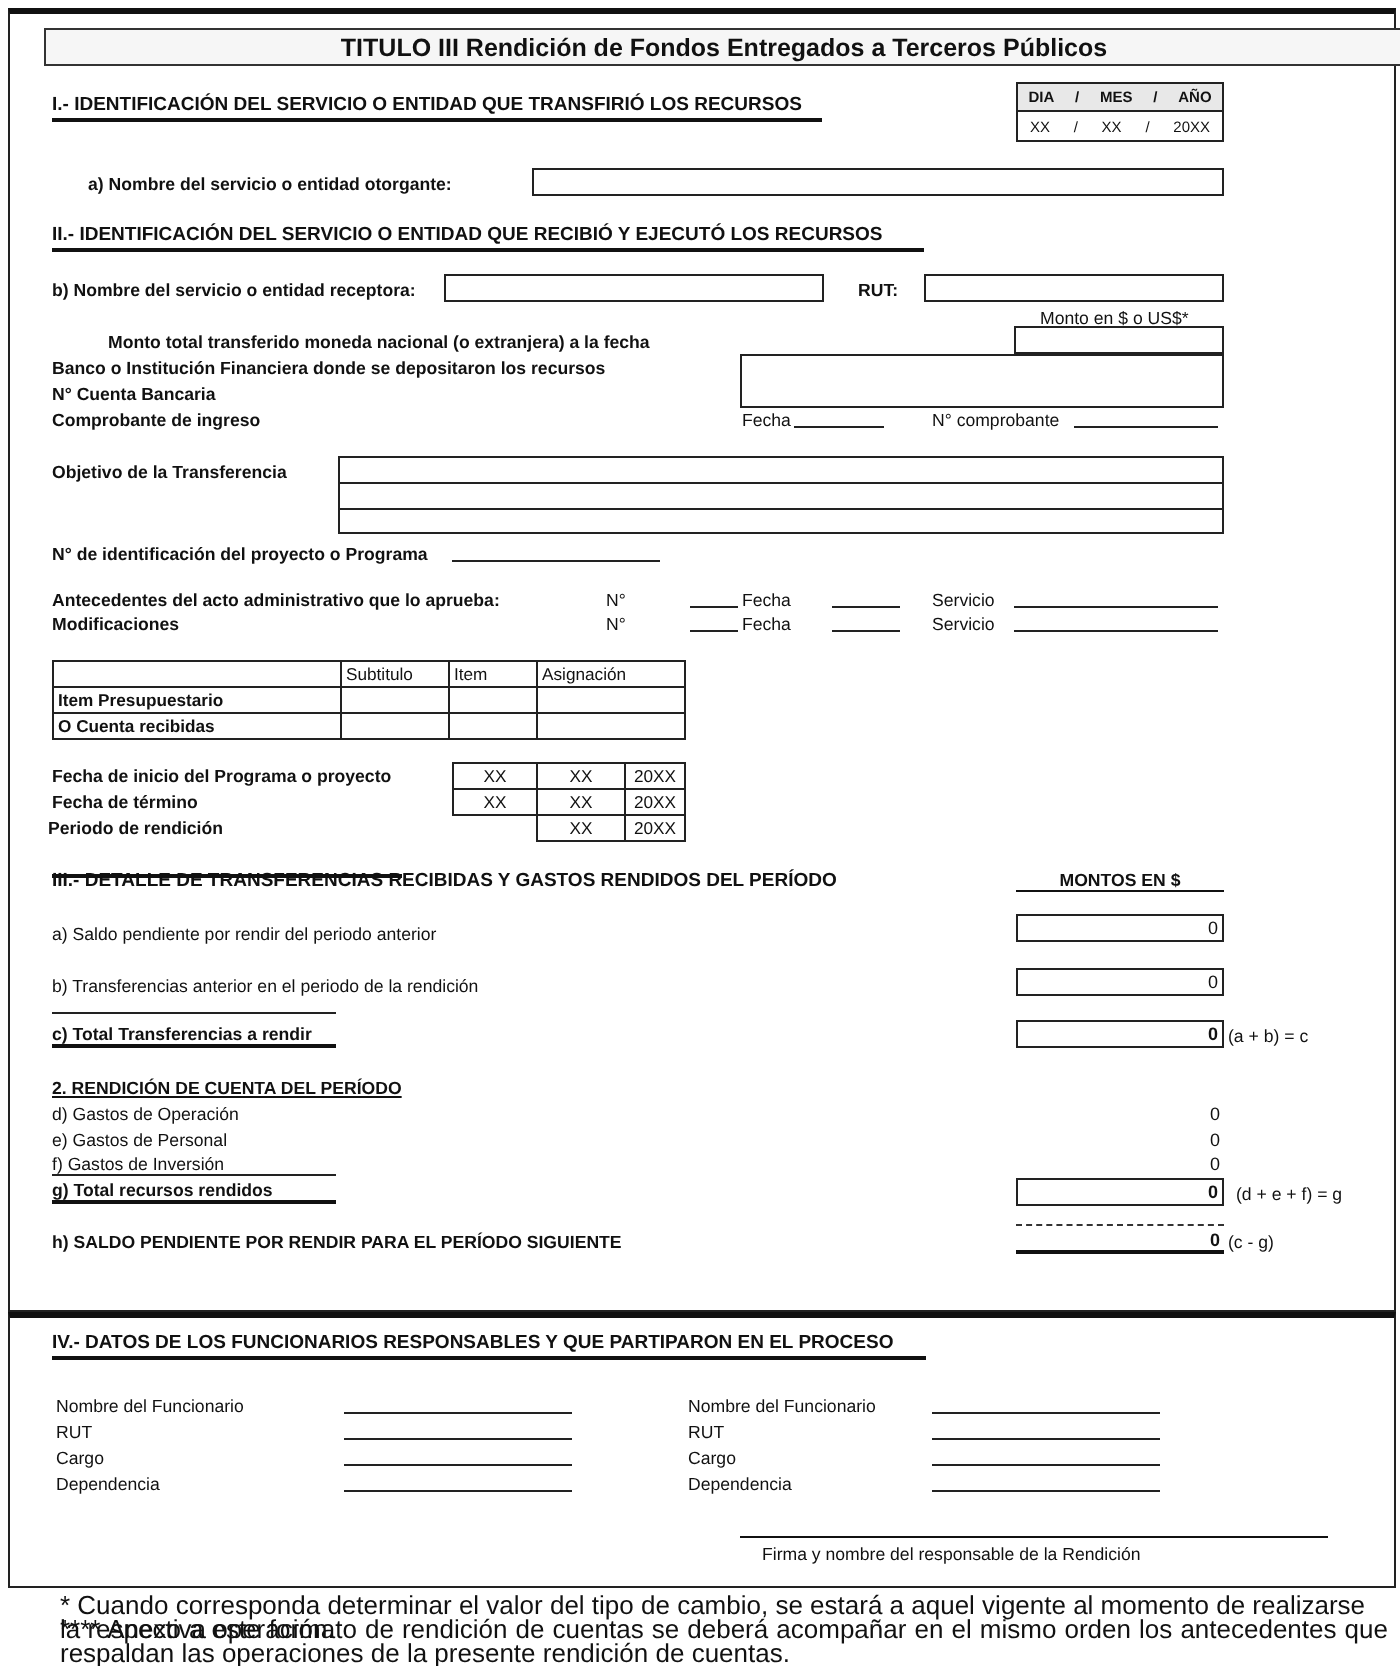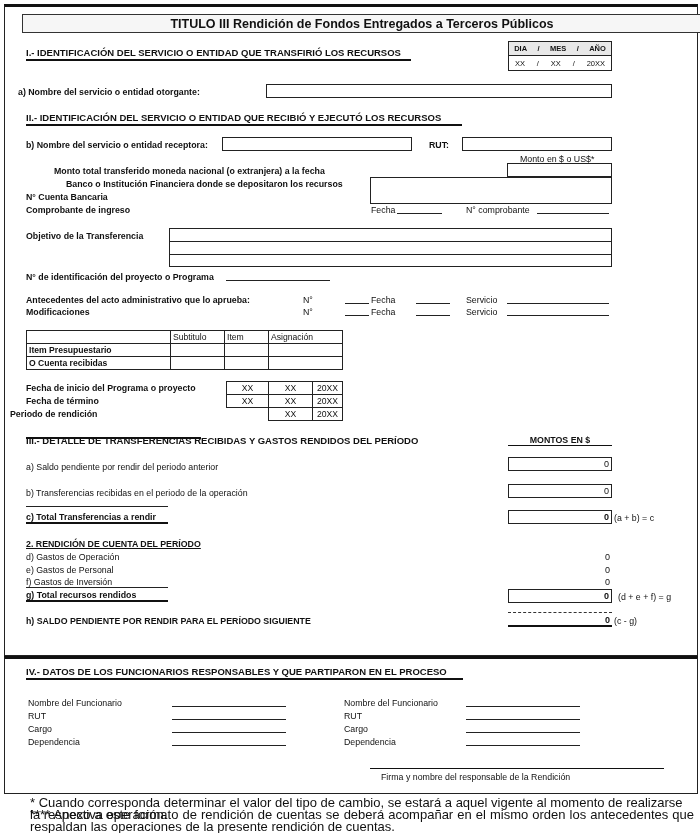--- a/index.html
+++ b/index.html
@@ -43,33 +43,33 @@
     <span>AÑO</span>
   </div>
   <div class="vals">
     <span>XX</span>
     <span>/</span>
     <span>XX</span>
     <span>/</span>
     <span>20XX</span>
   </div>
 </div>
-<div class="abs lbl b" style="left:18px;top:87px;">a) Nombre del servicio o entidad otorgante:</div>
+<div class="abs lbl b" style="left:44px;top:87px;">a) Nombre del servicio o entidad otorgante:</div>
 <div class="abs field" style="left:266px;top:84px;width:346px;height:14px;"></div>
 
 <div class="abs sec-h" style="left:26px;top:112px;width:436px;">II.-  IDENTIFICACIÓN DEL SERVICIO O ENTIDAD QUE RECIBIÓ Y EJECUTÓ LOS RECURSOS</div>
 <div class="abs lbl b" style="left:26px;top:140px;">b) Nombre del servicio o entidad receptora:</div>
 <div class="abs field" style="left:222px;top:137px;width:190px;height:14px;"></div>
 <div class="abs lbl b" style="left:429px;top:140px;">RUT:</div>
 <div class="abs field" style="left:462px;top:137px;width:150px;height:14px;"></div>
 <div class="abs lbl" style="left:520px;top:154px;">Monto en $ o US$*</div>
 
 <div class="abs lbl b" style="left:26px;top:166px;padding-left:28px;">Monto total transferido moneda nacional (o extranjera) a la fecha</div>
 <div class="abs field" style="left:507px;top:163px;width:105px;height:14px;"></div>
-<div class="abs lbl b" style="left:26px;top:179px;margin-left:40px;">Banco o Institución Financiera donde se depositaron los recursos</div>
+<div class="abs lbl b" style="left:26px;top:179px;">Banco o Institución Financiera donde se depositaron los recursos</div>
 <div class="abs field" style="left:370px;top:177px;width:242px;height:14px;"></div>
 <div class="abs lbl b" style="left:26px;top:192px;">N° Cuenta Bancaria</div>
 <div class="abs field" style="left:370px;top:190px;width:242px;height:14px;border-top:none;"></div>
 <div class="abs lbl b" style="left:26px;top:205px;">Comprobante de ingreso</div>
 <div class="abs lbl" style="left:371px;top:205px;">Fecha</div>
 <div class="abs line" style="left:397px;top:204px;width:45px;"></div>
 <div class="abs lbl" style="left:466px;top:205px;">N° comprobante</div>
 <div class="abs line" style="left:537px;top:204px;width:72px;"></div>
 
 <div class="abs lbl b" style="left:26px;top:231px;">Objetivo de la Transferencia</div>
@@ -114,21 +114,21 @@
     <td class="b">O  Cuenta recibidas</td>
     <td></td>
     <td></td>
     <td></td>
   </tr>
 </tbody>
   </table>
 
 <div class="abs lbl b" style="left:26px;top:383px;">Fecha de inicio del Programa o proyecto</div>
 <div class="abs lbl b" style="left:26px;top:396px;">Fecha de término</div>
-<div class="abs lbl b" style="left:10px;top:409px;">Periodo de rendición</div>
+<div class="abs lbl b" style="left:24px;top:409px;">Periodo de rendición</div>
 <table class="grid" style="left:226px;top:381px;width:117px;text-align:center;">
   <tbody>
       <tr>
     <td style="width:42px;">XX</td>
     <td style="width:44px;">XX</td>
     <td>20XX</td>
   </tr>
   <tr>
     <td>XX</td>
     <td>XX</td>
@@ -141,21 +141,21 @@
   </tr>
 </tbody>
   </table>
 
 <div class="abs sec-h" style="left:26px;top:436px;width:175px;"></div>
 <div class="abs b" style="left:26px;top:435px;font-size:9.5px;white-space:nowrap;">III.- DETALLE DE TRANSFERENCIAS RECIBIDAS Y GASTOS RENDIDOS DEL PERÍODO</div>
 <div class="abs b thick" style="left:508px;top:435px;width:104px;text-align:center;font-size:8.8px;border-bottom-width:1px;">MONTOS EN $</div>
 
 <div class="abs lbl" style="left:26px;top:462px;">a) Saldo pendiente por rendir del periodo anterior</div>
 <div class="abs amt" style="left:508px;top:457px;width:104px;">0</div>
-<div class="abs lbl" style="left:26px;top:488px;">b) Transferencias recibidas en el periodo de la operación</div>
+<div class="abs lbl" style="left:26px;top:488px;">b) Transferencias anterior en el periodo de la rendición</div>
 <div class="abs amt" style="left:508px;top:484px;width:104px;">0</div>
 <div class="abs" style="left:26px;top:506px;width:142px;border-top:1px solid #222;"></div>
 <div class="abs lbl b thick" style="left:26px;top:512px;width:142px;">c) Total Transferencias a rendir</div>
 <div class="abs amt b" style="left:508px;top:510px;width:104px;">0</div>
 <div class="abs lbl" style="left:614px;top:513px;">(a + b) = c</div>
 
 <div class="abs lbl b" style="left:26px;top:539px;text-decoration:underline;">2. RENDICIÓN DE CUENTA DEL PERÍODO</div>
 <div class="abs lbl" style="left:26px;top:552px;">d) Gastos de Operación</div>
 <div class="abs rv" style="left:560px;top:552px;width:50px;">0</div>
 <div class="abs lbl" style="left:26px;top:565px;">e) Gastos de Personal</div>

